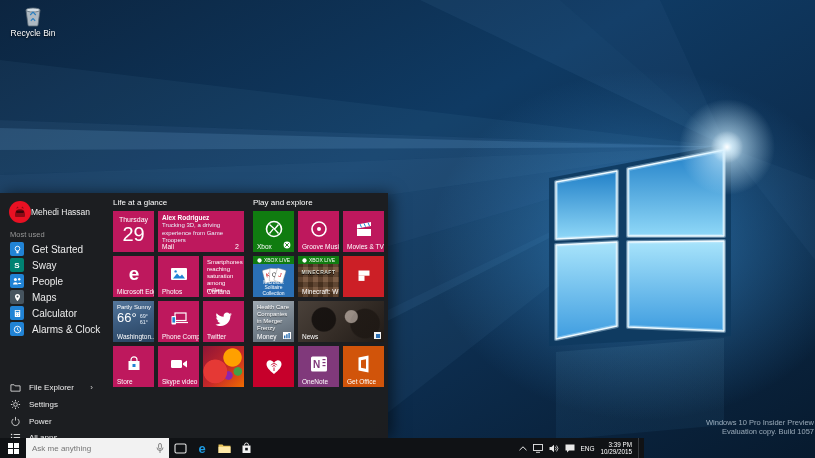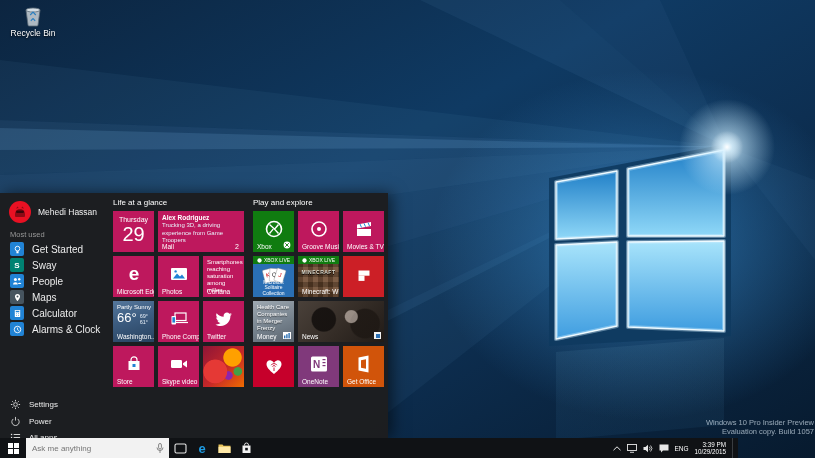--- a/index.html
+++ b/index.html
@@ -10,21 +10,21 @@
   .wallpaper { position:absolute; inset:0; }
 
   
   .recycle-bin { position:absolute; left:10px; top:5px; width:46px; text-align:center; cursor:default; }
   .recycle-bin .rb-label { font-size:8.5px; color:#fff; text-shadow:0 1px 2px rgba(0,0,0,.9); margin-top:1px; }
 
   
   .start-menu { position:absolute; left:0; top:193px; width:388px; height:245px;
     background:rgba(29,30,32,.98); display:flex; box-shadow:4px 0 14px rgba(0,0,0,.55); color:#fff; }
   .left-col { width:107px; position:relative; flex:none; }
-  .user-row { position:absolute; top:8px; left:9px; display:flex; align-items:center; gap:7px; }
+  .user-row { position:absolute; top:8px; left:9px; display:flex; align-items:center; }
   .avatar { width:22px; height:22px; border-radius:50%; background:#e81123; display:flex; align-items:center; justify-content:center; }
   .user-name { font-size:8.5px; color:#f0f0f0; }
   .most-used-h { position:absolute; top:37px; left:10px; font-size:7.5px; color:#989898; }
   .mu-list { position:absolute; top:48px; left:0; right:0; }
   .mu-item { display:flex; align-items:center; gap:8px; height:16px; padding:0 10px; cursor:pointer; }
   .mu-icon { width:14px; height:14px; border-radius:2px; display:flex; align-items:center; justify-content:center; flex:none; }
   .mu-label { font-size:10px; color:#ececec; white-space:nowrap; }
   .sys-item { position:absolute; left:0; right:0; height:16px; display:flex; align-items:center; gap:8px; padding:0 10px; cursor:pointer; }
   .sys-label { font-size:8px; color:#ececec; }
   .sys-chevron { position:absolute; right:14px; font-size:8px; color:#cfcfcf; }
@@ -79,21 +79,21 @@
   .news-logo { position:absolute; right:3px; bottom:3px; width:7px; height:7px; background:#f2f2f2; }
   .news-logo:after { content:""; position:absolute; inset:1.5px; background:#2a6fb4; }
   .tile-candy { background:
       radial-gradient(circle at 72% 28%, #ffa000 0 21%, transparent 23%),
       radial-gradient(circle at 30% 62%, #e53935 0 30%, transparent 32%),
       radial-gradient(circle at 62% 72%, #8e24aa 0 10%, transparent 12%),
       radial-gradient(circle at 85% 62%, #43a047 0 9%, transparent 11%),
       linear-gradient(135deg,#8e1537 0%,#c62828 55%,#ef6c00 100%); }
 
   
-  .taskbar { position:absolute; left:0; bottom:0; width:738px; height:20px; background:#101215;
+  .taskbar { position:absolute; left:0; bottom:0; width:644px; height:20px; background:#101215;
     display:flex; align-items:center; z-index:5; }
   .start-btn { width:26px; height:20px; display:flex; align-items:center; justify-content:center; cursor:pointer; }
   .search-box { width:143px; height:20px; background:#f2f2f2; display:flex; align-items:center; }
   .search-box input { flex:1; border:0; outline:0; background:transparent; font-size:8px; color:#555; padding-left:6px; width:110px; font-family:inherit; }
   .tb-icon { width:22px; height:20px; display:flex; align-items:center; justify-content:center; cursor:pointer; }
   .tray { margin-left:auto; height:20px; display:flex; align-items:center; gap:4px; padding-right:2px; }
   .tray-icon { display:flex; align-items:center; justify-content:center; cursor:pointer; height:20px; padding:0 1px; }
   .tray-lang { font-size:6.5px; color:#fff; cursor:pointer; }
   .tray-clock { text-align:right; font-size:6.3px; line-height:7.5px; color:#fff; cursor:pointer; margin:0 2px; }
   .show-desktop { width:4px; height:20px; border-left:1px solid #3a3d41; cursor:pointer; }
@@ -242,20 +242,27 @@
         <span class="mu-icon" style="background:#2183d5">
           <svg width="9" height="9" viewBox="0 0 10 10">
               <circle cx="5" cy="5" r="3.6" fill="none" stroke="#fff" stroke-width="1"></circle>
               <path d="M5,3 v2.2 l1.6,1" stroke="#fff" stroke-width="0.9" fill="none"></path>
             </svg>
           </span>
         <span class="mu-label">Alarms &amp; Clock</span>
       </div>
     </div>
 
+    <div class="sys-item" style="top:186px">
+      <svg width="11" height="11" viewBox="0 0 12 12">
+          <path d="M1,3 h3.5 l1,1.2 H11 V10 H1 Z" fill="none" stroke="#e6e6e6" stroke-width="0.9"></path>
+        </svg>
+      <span class="sys-label">File Explorer</span>
+      <span class="sys-chevron">›</span>
+    </div>
     <div class="sys-item" style="top:203px">
       <svg width="11" height="11" viewBox="0 0 12 12">
           <circle cx="6" cy="6" r="2" fill="none" stroke="#e6e6e6" stroke-width="0.9"></circle>
           <g stroke="#e6e6e6" stroke-width="1">
             <line x1="6" y1="1" x2="6" y2="2.6"></line>
             <line x1="6" y1="9.4" x2="6" y2="11"></line>
             <line x1="1" y1="6" x2="2.6" y2="6"></line>
             <line x1="9.4" y1="6" x2="11" y2="6"></line>
             <line x1="2.5" y1="2.5" x2="3.6" y2="3.6"></line>
             <line x1="8.4" y1="8.4" x2="9.5" y2="9.5"></line>

